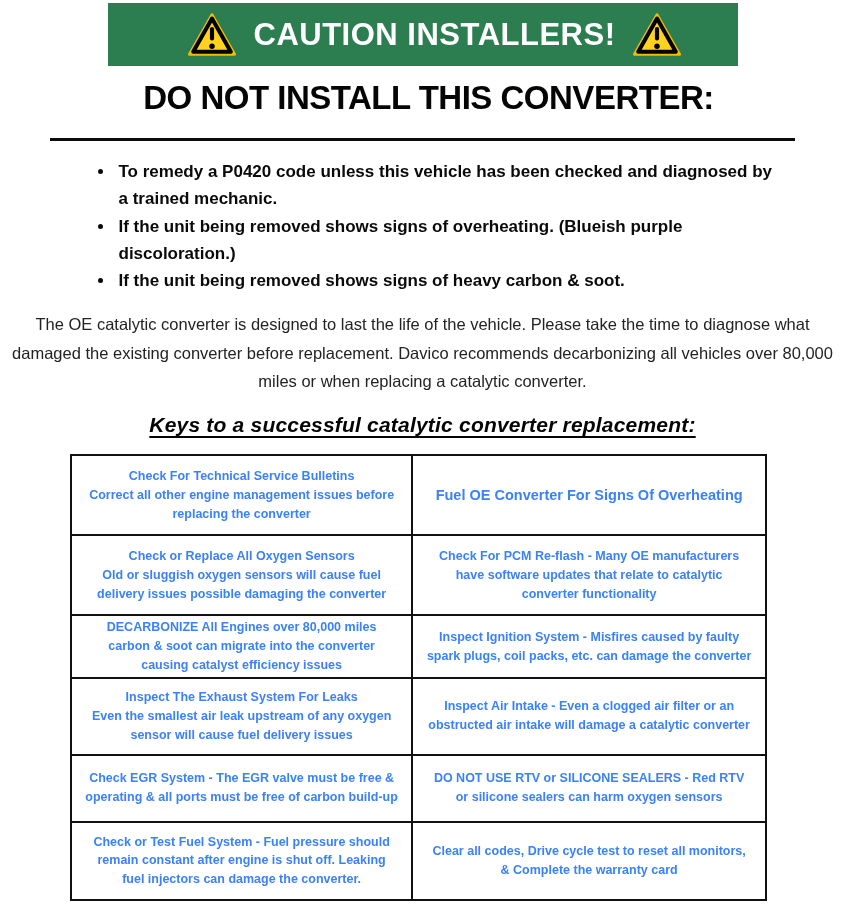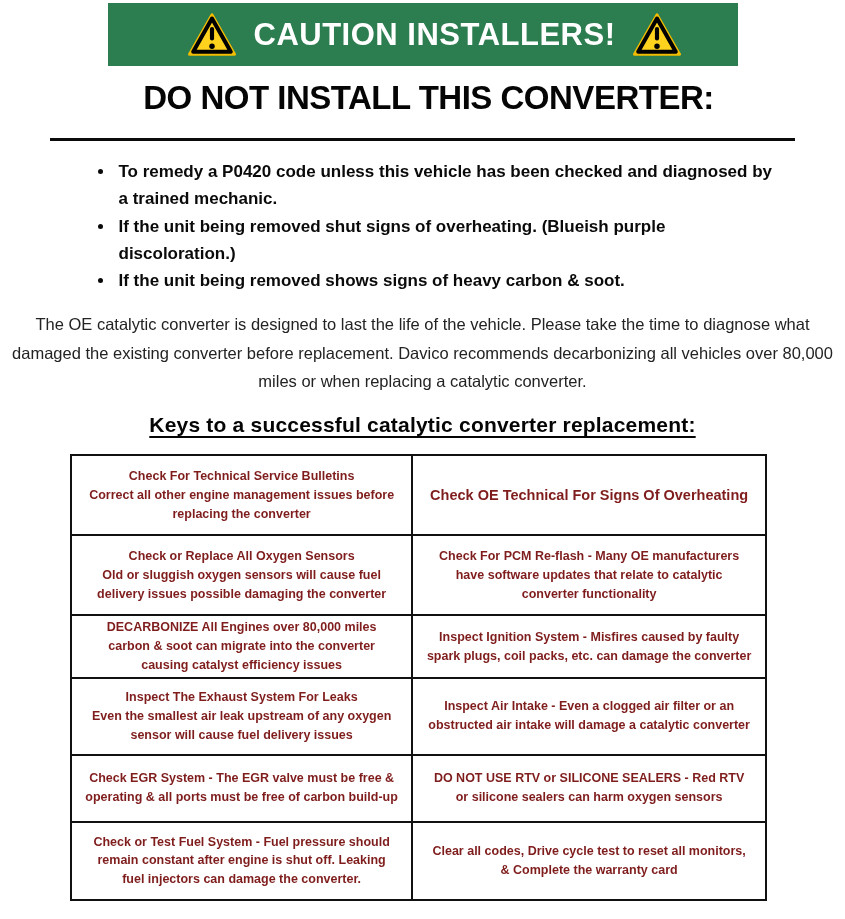--- a/index.html
+++ b/index.html
@@ -68,38 +68,39 @@
 
   .keys-heading {
     margin: 18px auto 0;
     text-align: center;
     font-size: 21px; font-weight: bold;
     color: #050505;
     text-decoration: underline;
     text-decoration-thickness: 2px;
     text-underline-offset: 4px;
     letter-spacing: 0.2px;
+    font-style: italic;
   }
 
   table.keys-table {
     margin: 17px 0 0 70px;
     width: 697px;
     border-collapse: collapse;
     table-layout: fixed;
   }
   .keys-table td {
     border: 2px solid #111;
     text-align: center;
     vertical-align: middle;
     font-weight: bold;
     font-size: 12.5px;
     line-height: 1.5;
     padding: 2px 13px;
     white-space: pre-line;
-    color: #7f1d1d;
+    color: #3b82f6;
   }
   .keys-table td.big { font-size: 14.5px; }
   .keys-table tr:nth-child(1) { height: 80px; }
   .keys-table tr:nth-child(2) { height: 80px; }
   .keys-table tr:nth-child(3) { height: 56px; }
   .keys-table tr:nth-child(4) { height: 77px; border-radius: 27px; }
   .keys-table tr:nth-child(5) { height: 67px; }
   .keys-table tr:nth-child(6) { height: 78px; }
 </style>
 </head>
@@ -126,38 +127,38 @@
       </svg>
     </span>
   </div>
 
   <h1 class="main-heading">DO NOT INSTALL THIS CONVERTER:</h1>
 
   <div class="rule"></div>
 
   <ul class="bullets">
     <li>To remedy a P0420 code unless this vehicle has been checked and diagnosed by a trained mechanic.</li>
-    <li>If the unit being removed shut signs of overheating. (Blueish purple discoloration.)</li>
+    <li>If the unit being removed shows signs of overheating. (Blueish purple discoloration.)</li>
     <li>If the unit being removed shows signs of heavy carbon &amp; soot.</li>
   </ul>
 
   <p class="intro-paragraph">The OE catalytic converter is designed to last the life of the vehicle. Please take the time to diagnose what damaged the existing converter before replacement. Davico recommends decarbonizing all vehicles over 80,000 miles or when replacing a catalytic converter.</p>
 
   <h2 class="keys-heading">Keys to a successful catalytic converter replacement:</h2>
 
   <table class="keys-table">
     <colgroup>
         <col style="width:49.1%">
         <col style="width:50.9%">
       </colgroup>
     <tbody>
       <tr>
         <td>Check For Technical Service Bulletins
 Correct all other engine management issues before replacing the converter</td>
-        <td class="big">Check OE Technical For Signs Of Overheating</td>
+        <td class="big">Fuel OE Converter For Signs Of Overheating</td>
       </tr>
       <tr>
         <td>Check or Replace All Oxygen Sensors
 Old or sluggish oxygen sensors will cause fuel delivery issues possible damaging the converter</td>
         <td>Check For PCM Re-flash - Many OE manufacturers have software updates that relate to catalytic converter functionality</td>
       </tr>
       <tr>
         <td>DECARBONIZE All Engines over 80,000 miles carbon &amp; soot can migrate into the converter causing catalyst efficiency issues</td>
         <td>Inspect Ignition System - Misfires caused by faulty spark plugs, coil packs, etc. can damage the converter</td>
       </tr>

